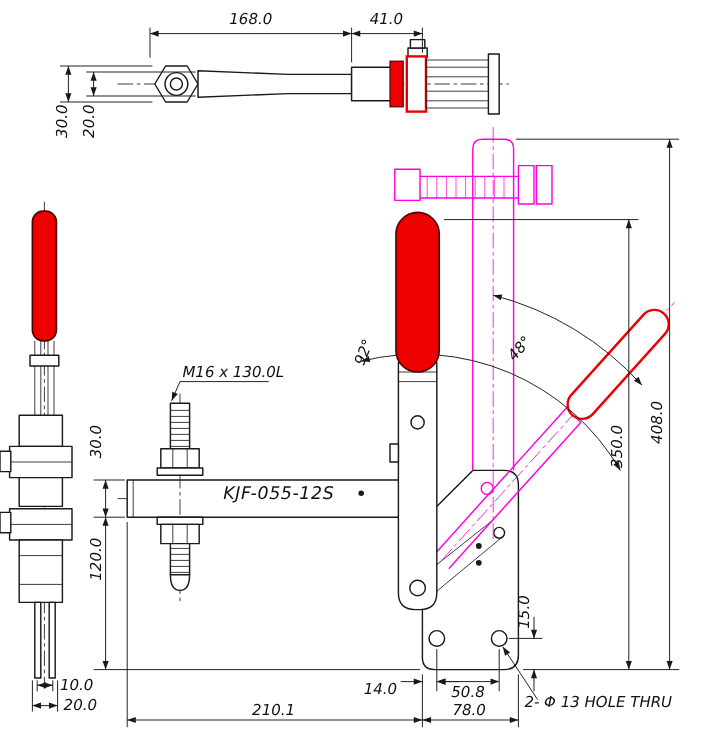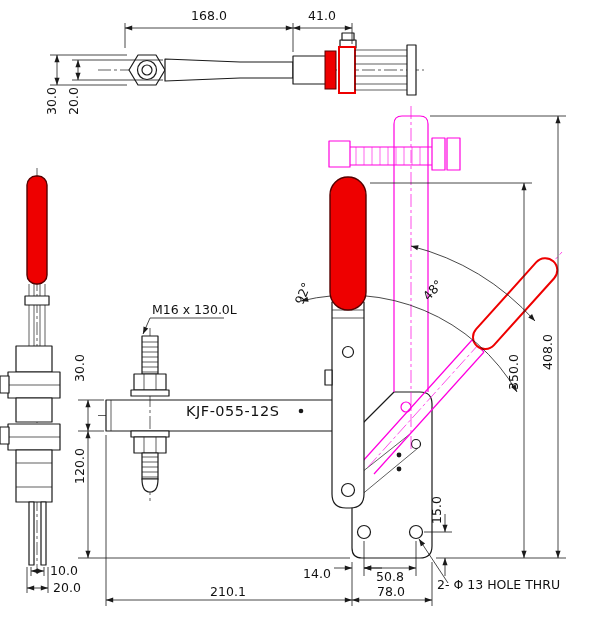--- a/index.html
+++ b/index.html
@@ -1,17 +1,17 @@
 <!DOCTYPE html>
 <html style="--line: #1a1a1a; --handle: #ee0000; --phantom: #ff00e0; --bg: #ffffff;"><head>
 <meta charset="utf-8">
 <title>KJF-055-12S</title>
 <style>
   html,body{margin:0;padding:0;background:var(--bg,#fff);}
-  .canvas{width:600px;height:608px;background:var(--bg,#fff);position:relative;overflow:hidden;}
+  .canvas{width:600px;height:608px;background:var(--bg,#fff);position:relative;overflow:hidden;font-style:italic;}
   svg{display:block;}
   
   .ol   {fill:none;stroke:var(--line,#1a1a1a);stroke-width:1.2;stroke-linejoin:round;}
   .olf  {fill:#fff;stroke:var(--line,#1a1a1a);stroke-width:1.2;stroke-linejoin:round;}
   .thin {fill:none;stroke:var(--line,#1a1a1a);stroke-width:0.7;}
   .dim  {fill:none;stroke:var(--line,#1a1a1a);stroke-width:0.8;}
   .cl   {fill:none;stroke:var(--line,#1a1a1a);stroke-width:0.7;stroke-dasharray:13 3 3 3;}
   .mg   {fill:none;stroke:var(--phantom,#f0f);stroke-width:1.2;stroke-linejoin:round;}
   .mgthin{fill:none;stroke:var(--phantom,#f0f);stroke-width:0.6;}
   .mgcl {fill:none;stroke:var(--phantom,#f0f);stroke-width:0.7;stroke-dasharray:13 3 3 3;}

